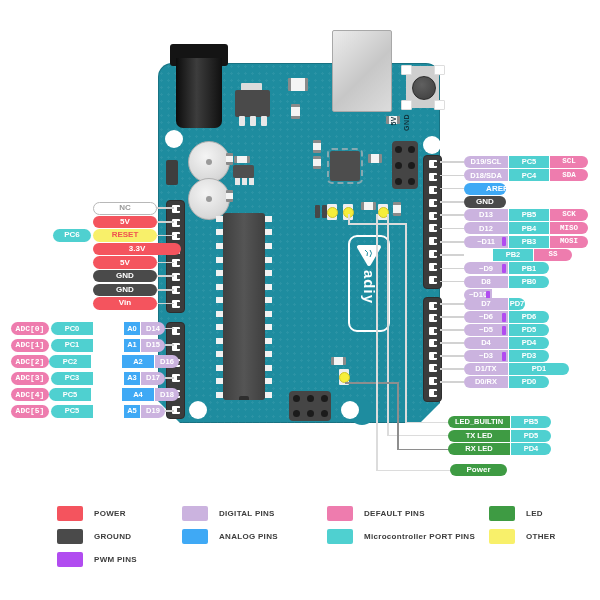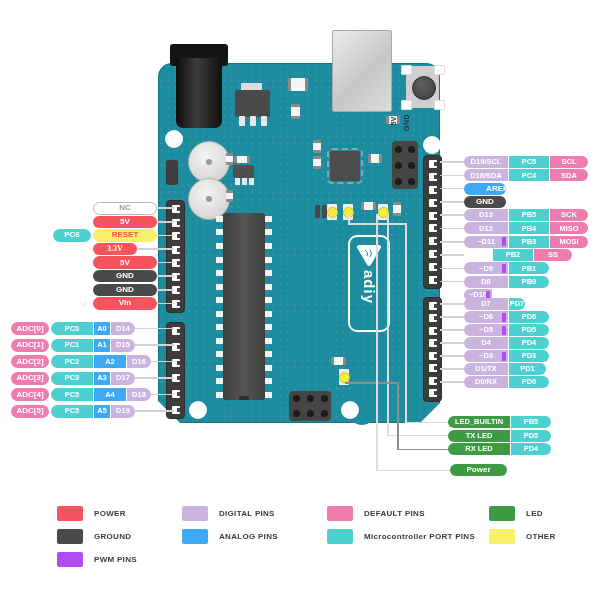--- a/index.html
+++ b/index.html
@@ -74,22 +74,22 @@
   .bar{display:flex;gap:1px;height:100%;flex:none;}
   .bar>:first-child{border-radius:7px 0 0 7px;}
   .bar>:last-child{border-radius:0 7px 7px 0;}
   .t-power{background:var(--power);}
   .t-ground{background:var(--ground);}
   .t-other{background:var(--other);color:#ef5350;}
   .t-nc{background:#fff;border:1px solid #b8b8b8;color:#999;}
   .t-analog{background:var(--analog);padding-left:24px;}
   .seg-digital{background:var(--digital);}
   .seg-port{background:var(--port);}
-  .seg-analog{background:var(--analog);}
-  .seg-function{background:var(--default);}
+  .seg-analog{background:var(--analog);margin-left:30px;}
+  .seg-function{background:var(--default);font-family:Liberation Mono, monospace;}
   .seg-led{background:var(--led);}
   .seg-digital.pwm::after{content:"";position:absolute;right:2px;top:1.5px;bottom:1.5px;width:4px;
     background:var(--pwm);border-radius:1px;}
   .pc6{position:absolute;left:-40px;top:0;width:38px;background:var(--port);}
   .lead{flex:1;height:1.6px;background:#d2d2d2;}
   .lead2{width:24px;height:1.6px;background:#d2d2d2;flex:none;}
   
   .lcol{position:absolute;display:flex;flex-direction:column;gap:8px;}
   .litem{display:flex;align-items:center;gap:11px;height:15px;}
   .sw{width:26px;height:15px;border-radius:2px;flex:none;}
@@ -253,21 +253,21 @@
       <div class="prow">
         <span class="pill t-power" style="width: 64px;">5V</span>
         <div class="lead"></div>
       </div>
       <div class="prow">
         <span class="pill pc6">PC6</span>
         <span class="pill t-other" style="width: 64px;">RESET</span>
         <div class="lead"></div>
       </div>
       <div class="prow">
-        <span class="pill t-power" style="width: 44px; font-family: Liberation Serif, serif;">3.3V</span>
+        <span class="pill t-power" style="width: 88px;">3.3V</span>
         <div class="lead"></div>
       </div>
       <div class="prow">
         <span class="pill t-power" style="width: 64px;">5V</span>
         <div class="lead"></div>
       </div>
       <div class="prow">
         <span class="pill t-ground" style="width: 64px;">GND</span>
         <div class="lead"></div>
       </div>
@@ -447,21 +447,21 @@
         <div class="lead2"></div>
         <div class="bar">
           <span class="seg seg-digital pwm" style="width: 44px;">~D3</span>
           <span class="seg seg-port" style="width: 40px;">PD3</span>
         </div>
       </div>
       <div class="r2row">
         <div class="lead2"></div>
         <div class="bar">
           <span class="seg seg-digital" style="width: 44px;">D1/TX</span>
-          <span class="seg seg-port" style="width: 37px;">PD1</span>
+          <span class="seg seg-port" style="width: 60px;">PD1</span>
         </div>
       </div>
       <div class="r2row">
         <div class="lead2"></div>
         <div class="bar">
           <span class="seg seg-digital" style="width: 44px;">D0/RX</span>
           <span class="seg seg-port" style="width: 40px;">PD0</span>
         </div>
       </div>
     </div>

